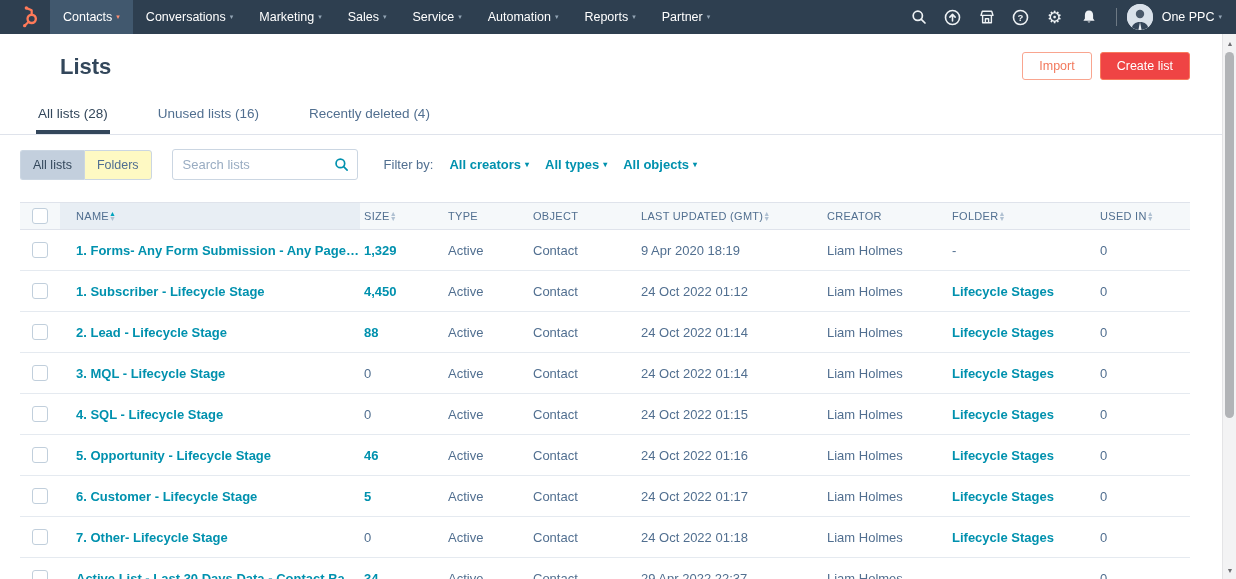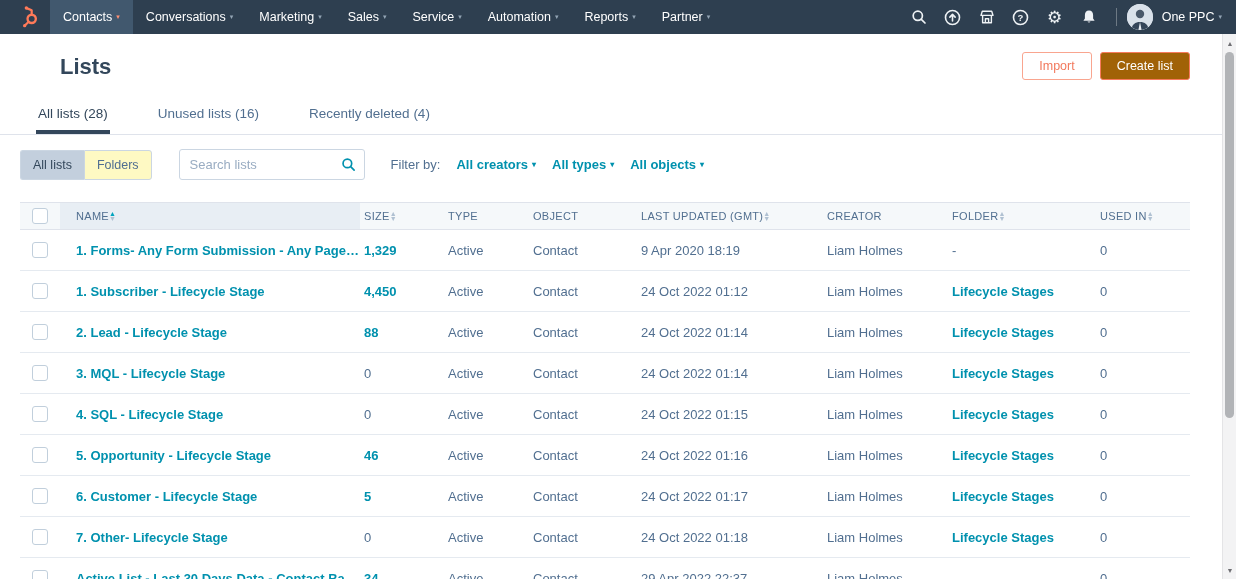--- a/index.html
+++ b/index.html
@@ -22,37 +22,37 @@
   .gear-glyph { color:#eef2f5; font-size:17px; line-height:1; }
 
   
   .page-header { display:flex; align-items:flex-end; justify-content:space-between;
     padding:18px 46px 0 20px;margin-left:40px; }
   .page-title { font-size:22px; font-weight:700; color:#33475b; }
   .header-actions { display:flex; gap:8px; }
   .btn { font-size:12.5px; font-weight:500; padding:6px 16px; border-radius:3px; cursor:pointer;
     font-family:"Liberation Sans", sans-serif; }
   .btn-outline { background:#fff; border:1px solid #f9a58f; color:#f2795c; }
-  .btn-solid { background:#a16207; border:1px solid #f87a5c; color:#fff; }
+  .btn-solid { background:#ef4444; border:1px solid #f87a5c; color:#fff; }
 
   
   .tabs { display:flex; padding-left:36px; margin-top:18px; border-bottom:1px solid #dfe3eb; }
   .tab { font-size:13.5px; color:#516f90; padding:8px 2px 9px; margin-right:46px;
     border-bottom:4px solid transparent; cursor:pointer; }
   .tab.active { color:#33475b; border-bottom-color:#33475b; font-weight:500; }
 
   
   .filter-row { display:flex; align-items:center; padding:14px 20px 12px; }
   .segmented { display:flex; }
   .seg-btn { font-size:12.5px; padding:7px 12px; border:1px solid #cbd6e2; background:#fef9c3;
     color:#506e91; cursor:pointer; }
   .seg-btn:first-child { border-radius:3px 0 0 3px; border-right:none; }
   .seg-btn:last-child { border-radius:0 3px 3px 0; }
   .seg-btn.selected { background:#c3cfdd; color:#33475b; }
-  .search-wrap { position:relative; margin-left:27px;border-radius:11px; }
+  .search-wrap { position:relative; margin-left:20px;border-radius:11px; }
   .search-input { width:186px; height:31px; border:1px solid #cbd6e2; border-radius:3px;
     font-size:13px; color:#33475b; padding:0 32px 0 10px; outline:none;
     font-family:"Liberation Sans", sans-serif; }
   .search-input::placeholder { color:#99acc2; }
   .search-icon-inner { position:absolute; right:9px; top:8px; }
   .filter-by { display:flex; align-items:flex-start; margin-left:26px; gap:16px; }
   .filter-by-label { font-size:13px; color:#516f90; }
   .dropdown { font-size:13px; font-weight:700; color:#0091ae; cursor:pointer; display:flex; align-items:center; }
   .dd-caret { font-size:8px; color:#0091ae; margin-left:4px; }
 

